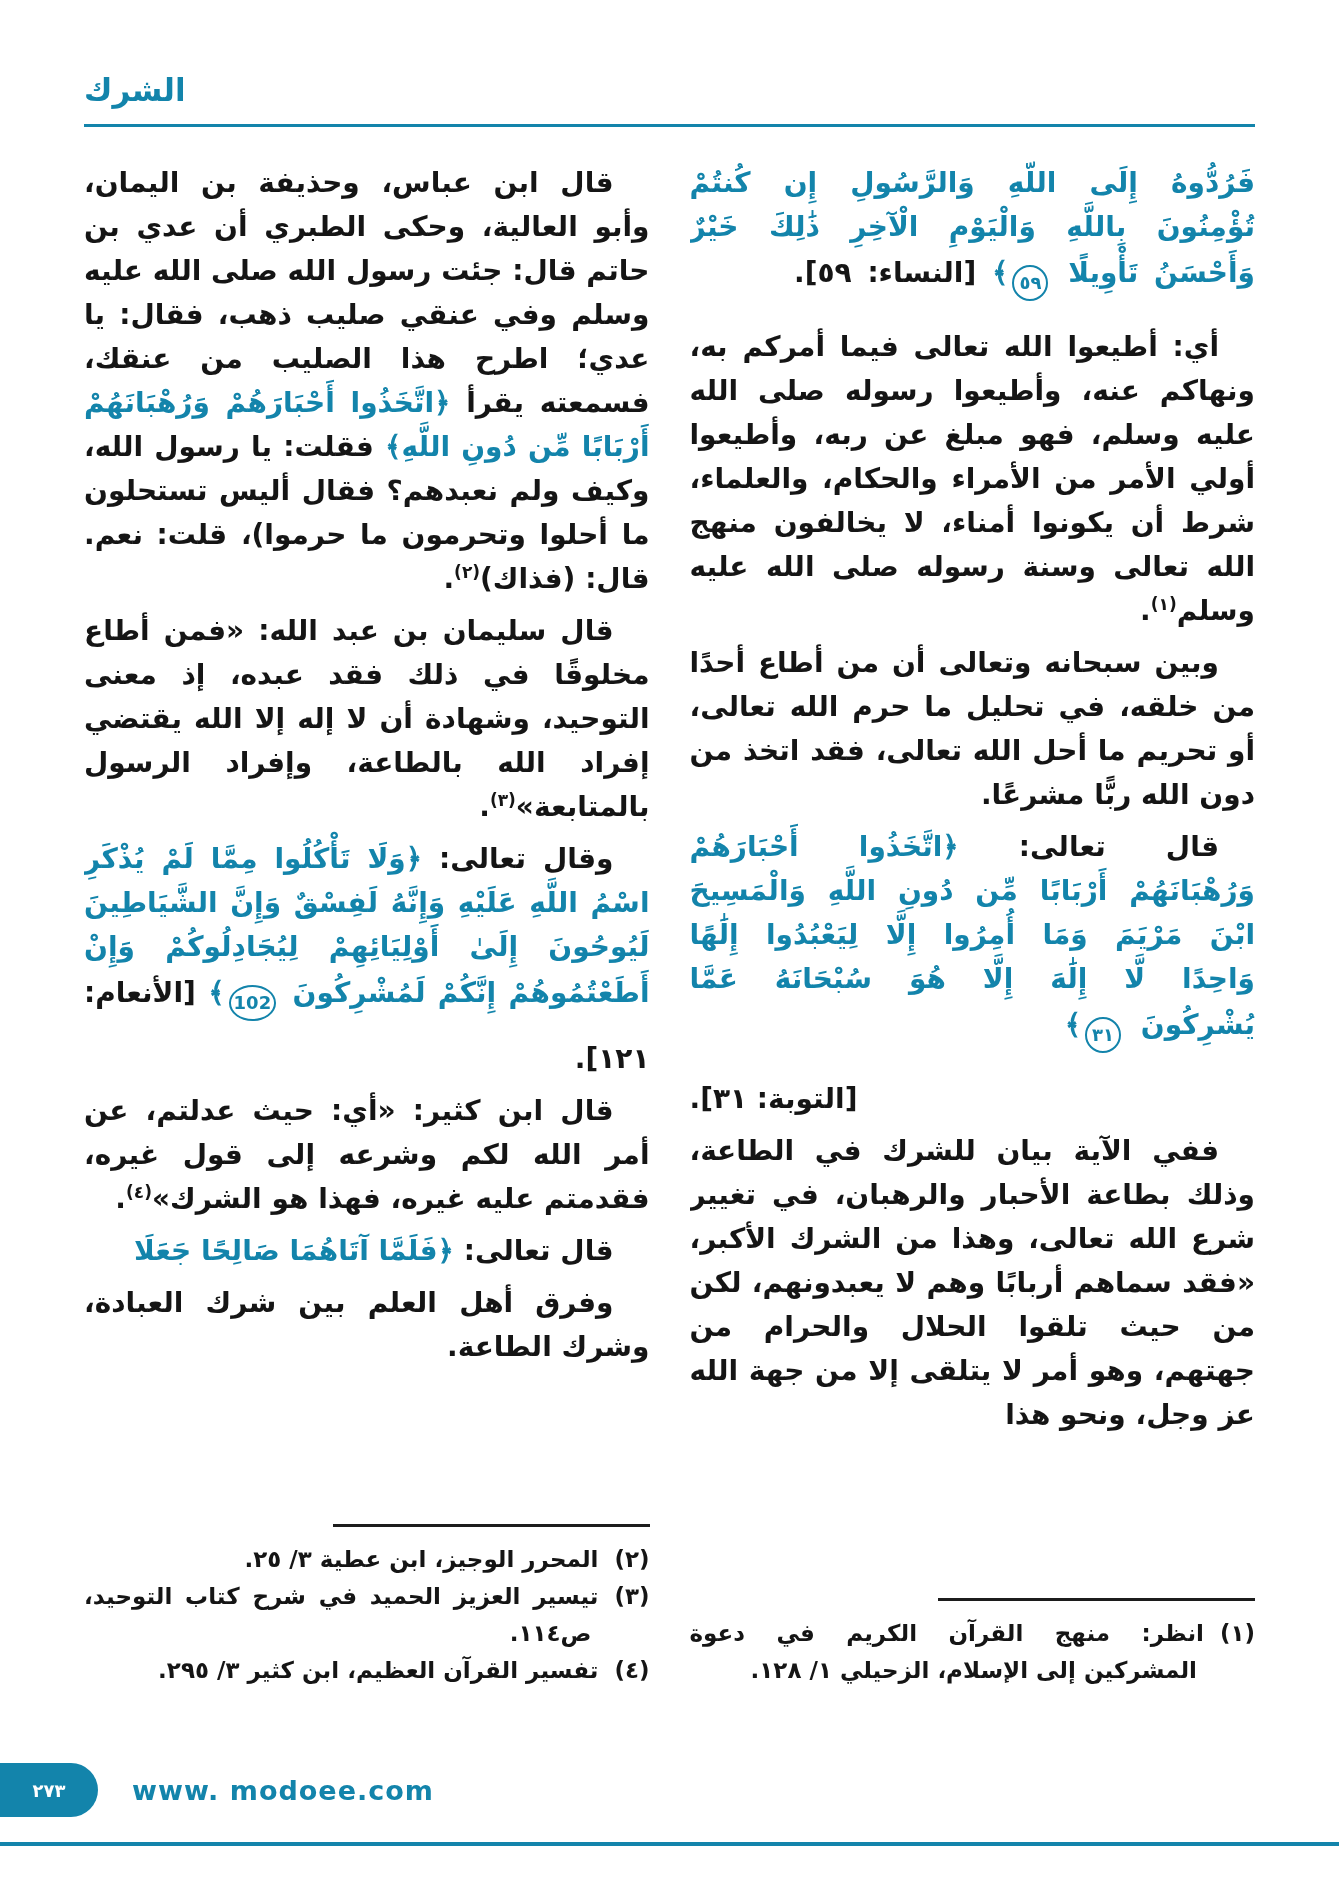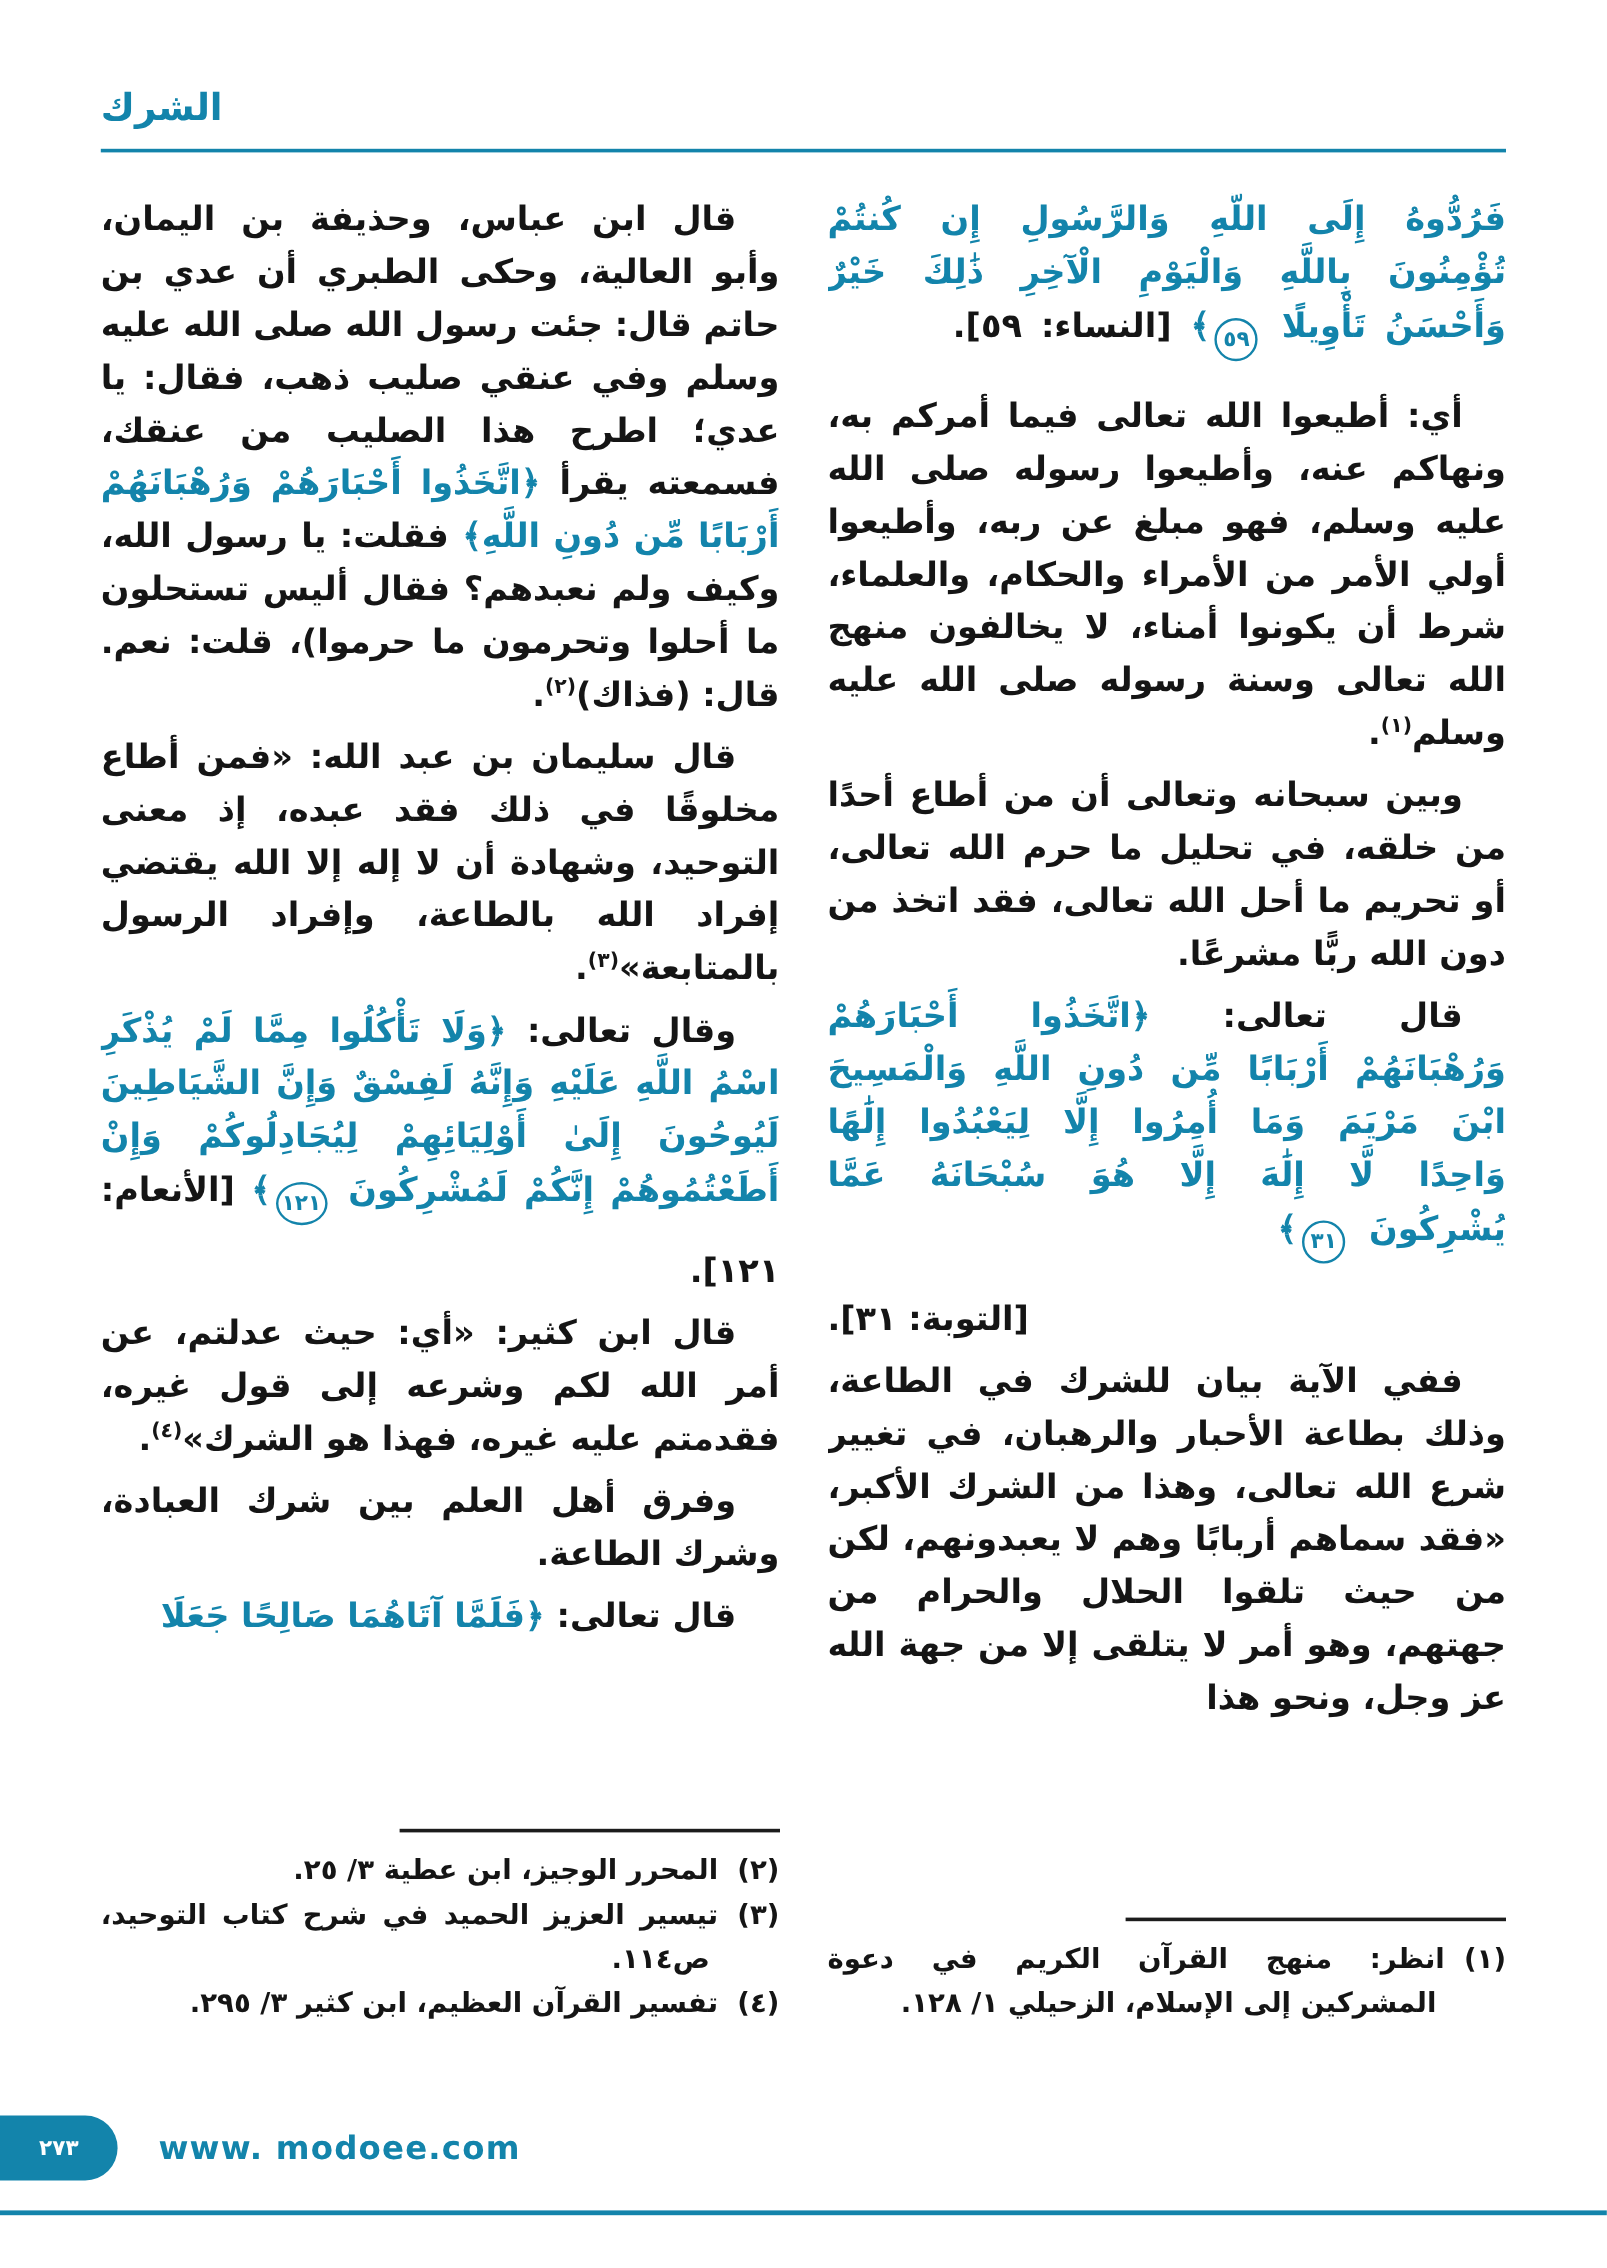--- a/index.html
+++ b/index.html
@@ -187,33 +187,33 @@
 
         <p class="para">
           <span>قال ابن عباس، وحذيفة بن اليمان، وأبو العالية، وحكى الطبري أن عدي بن حاتم قال: جئت رسول الله صلى الله عليه وسلم وفي عنقي صليب ذهب، فقال: يا عدي؛ اطرح هذا الصليب من عنقك، فسمعته يقرأ </span><span class="quran">﴿اتَّخَذُوا أَحْبَارَهُمْ وَرُهْبَانَهُمْ أَرْبَابًا مِّن دُونِ اللَّهِ﴾</span><span> فقلت: يا رسول الله، وكيف ولم نعبدهم؟ فقال أليس تستحلون ما أحلوا وتحرمون ما حرموا)، قلت: نعم. قال: (فذاك)</span><sup class="fnref">(٢)</sup><span>.</span>
         </p>
 
         <p class="para">
           <span>قال سليمان بن عبد الله: «فمن أطاع مخلوقًا في ذلك فقد عبده، إذ معنى التوحيد، وشهادة أن لا إله إلا الله يقتضي إفراد الله بالطاعة، وإفراد الرسول بالمتابعة»</span><sup class="fnref">(٣)</sup><span>.</span>
         </p>
 
         <p class="para">
-          <span>وقال تعالى: </span><span class="quran">﴿</span><span class="quran">وَلَا تَأْكُلُوا مِمَّا لَمْ يُذْكَرِ اسْمُ اللَّهِ عَلَيْهِ وَإِنَّهُ لَفِسْقٌ وَإِنَّ الشَّيَاطِينَ لَيُوحُونَ إِلَىٰ أَوْلِيَائِهِمْ لِيُجَادِلُوكُمْ وَإِنْ أَطَعْتُمُوهُمْ إِنَّكُمْ لَمُشْرِكُونَ </span><span class="ayah-num">١٢١</span><span class="quran">﴾</span><span class="ref"> [الأنعام: ١٢١].</span>
+          <span>وقال تعالى: </span><span class="quran">﴿</span><span class="quran">وَلَا تَأْكُلُوا مِمَّا لَمْ يُذْكَرِ اسْمُ اللَّهِ عَلَيْهِ وَإِنَّهُ لَفِسْقٌ وَإِنَّ الشَّيَاطِينَ لَيُوحُونَ إِلَىٰ أَوْلِيَائِهِمْ لِيُجَادِلُوكُمْ وَإِنْ أَطَعْتُمُوهُمْ إِنَّكُمْ لَمُشْرِكُونَ </span><span class="ayah-num">102</span><span class="quran">﴾</span><span class="ref"> [الأنعام: ١٢١].</span>
         </p>
 
         <p class="para">
           <span>قال ابن كثير: «أي: حيث عدلتم، عن أمر الله لكم وشرعه إلى قول غيره، فقدمتم عليه غيره، فهذا هو الشرك»</span><sup class="fnref">(٤)</sup><span>.</span>
         </p>
 
         <p class="para">
+          <span>قال تعالى: </span><span class="quran">﴿فَلَمَّا آتَاهُمَا صَالِحًا جَعَلَا</span>
+        </p>
+
+        <p class="para">
           <span>وفرق أهل العلم بين شرك العبادة، وشرك الطاعة.</span>
-        </p>
-
-        <p class="para">
-          <span>قال تعالى: </span><span class="quran">﴿فَلَمَّا آتَاهُمَا صَالِحًا جَعَلَا</span>
         </p>
 
         <div class="footnotes">
           <div class="fn-sep"></div>
           <div class="fn">
             <span class="fn-marker">(٢)</span><span>المحرر الوجيز، ابن عطية ٣/ ٢٥.</span>
           </div>
           <div class="fn">
             <span class="fn-marker">(٣)</span><span>تيسير العزيز الحميد في شرح كتاب التوحيد، ص١١٤.</span>
           </div>

